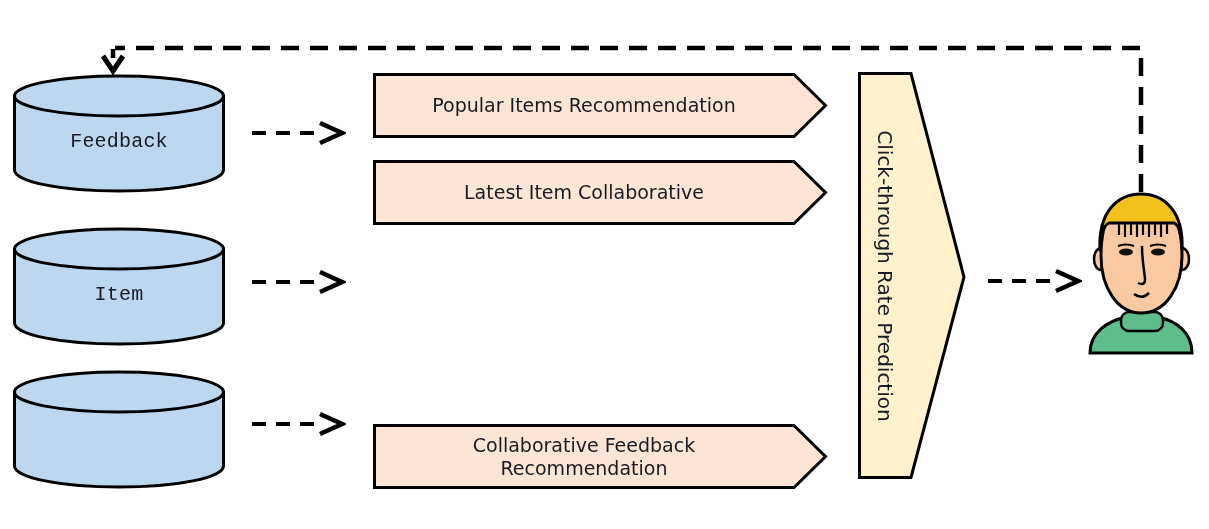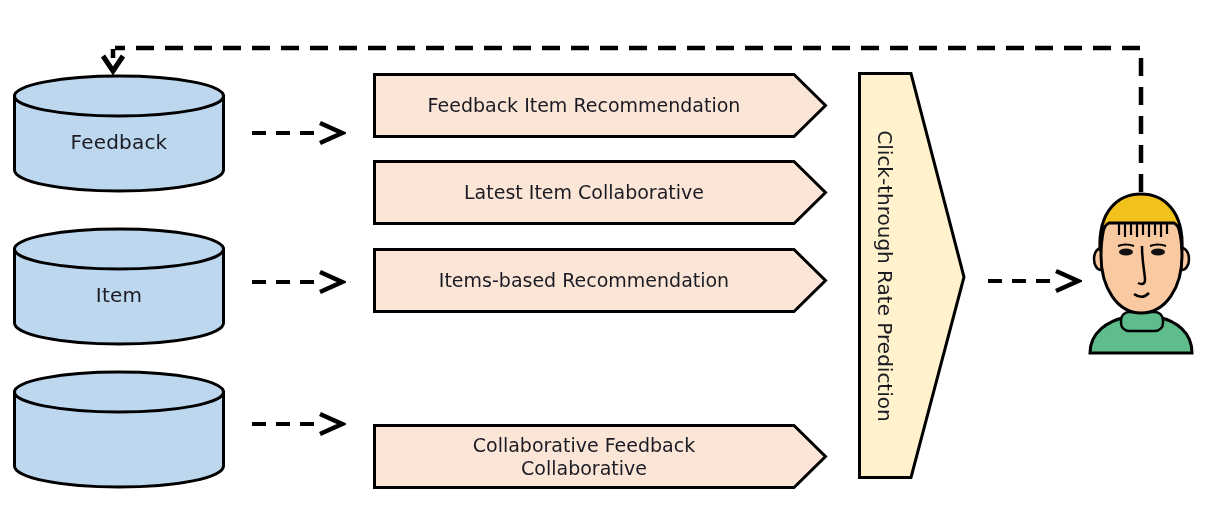--- a/index.html
+++ b/index.html
@@ -10,21 +10,21 @@
     font-family:"DejaVu Sans","Liberation Sans",sans-serif;
     color:#1b1b24;
     overflow:hidden;
   }
   .abs{position:absolute;}
   
   .db{position:absolute;left:12px;width:214px;height:121px;}
   .db-label{
     position:absolute;left:0;top:16px;width:214px;height:105px;
     display:flex;align-items:center;justify-content:center;
-    font-size:20px;letter-spacing:.2px;
+    font-size:20px;letter-spacing:.2px;font-family:Liberation Mono, monospace;
   }
   
   .stage{position:absolute;left:373px;width:455px;height:65px;}
   .stage-label{
     position:absolute;left:0;top:0;width:422px;height:65px;
     display:flex;flex-direction:column;align-items:center;justify-content:center;
     font-size:19px;line-height:1.18;text-align:center;
   }
   
   #predictor{position:absolute;left:858px;top:72px;width:108px;height:407px;}
@@ -62,45 +62,39 @@
     <svg width="214" height="121" viewBox="0 0 214 121">
       <path d="M2.5,23 L2.5,97 A104.5,21 0 0 0 211.5,97 L211.5,23 Z" stroke="#000" stroke-width="3" fill="#bdd7ee"></path>
       <ellipse cx="107" cy="23" rx="104.5" ry="20" stroke="#000" stroke-width="3" fill="#bdd7ee"></ellipse>
     </svg>
   </div>
 
   <div class="stage" style="top:73px">
     <svg width="455" height="65" viewBox="0 0 455 65">
       <polygon points="1.5,1.5 421,1.5 452.5,32.5 421,63.5 1.5,63.5" stroke="#000" stroke-width="3" fill="#fbe5d6"></polygon>
     </svg>
-    <div class="stage-label">Feedback Item Recommendation</div>
+    <div class="stage-label">Popular Items Recommendation</div>
   </div>
 
   <div class="stage" style="top:160px">
     <svg width="455" height="65" viewBox="0 0 455 65">
       <polygon points="1.5,1.5 421,1.5 452.5,32.5 421,63.5 1.5,63.5" stroke="#000" stroke-width="3" fill="#fbe5d6"></polygon>
     </svg>
     <div class="stage-label">Latest Item Collaborative</div>
   </div>
 
-  <div class="stage" style="top:248px">
-    <svg width="455" height="65" viewBox="0 0 455 65">
-      <polygon points="1.5,1.5 421,1.5 452.5,32.5 421,63.5 1.5,63.5" stroke="#000" stroke-width="3" fill="#fbe5d6"></polygon>
-    </svg>
-    <div class="stage-label">Items-based Recommendation</div>
-  </div>
 
 
   <div class="stage" style="top:424px">
     <svg width="455" height="65" viewBox="0 0 455 65">
       <polygon points="1.5,1.5 421,1.5 452.5,32.5 421,63.5 1.5,63.5" stroke="#000" stroke-width="3" fill="#fbe5d6"></polygon>
     </svg>
     <div class="stage-label">
       <span>Collaborative Feedback</span>
-      <span>Collaborative</span>
+      <span>Recommendation</span>
     </div>
   </div>
 
   <svg id="predictor" viewBox="0 0 108 407">
     <polygon points="1.5,1.5 53,1.5 106,205 53,405.5 1.5,405.5" stroke="#000" stroke-width="3" fill="#fff2cc"></polygon>
   </svg>
   <div id="predictor-label">Click-through Rate Prediction</div>
 
   <svg class="arrow-svg" style="left:250px;top:120px" viewBox="0 0 96 26">
     <line x1="2" y1="13" x2="70" y2="13" stroke="#000" stroke-width="4" stroke-dasharray="14 10"></line>

